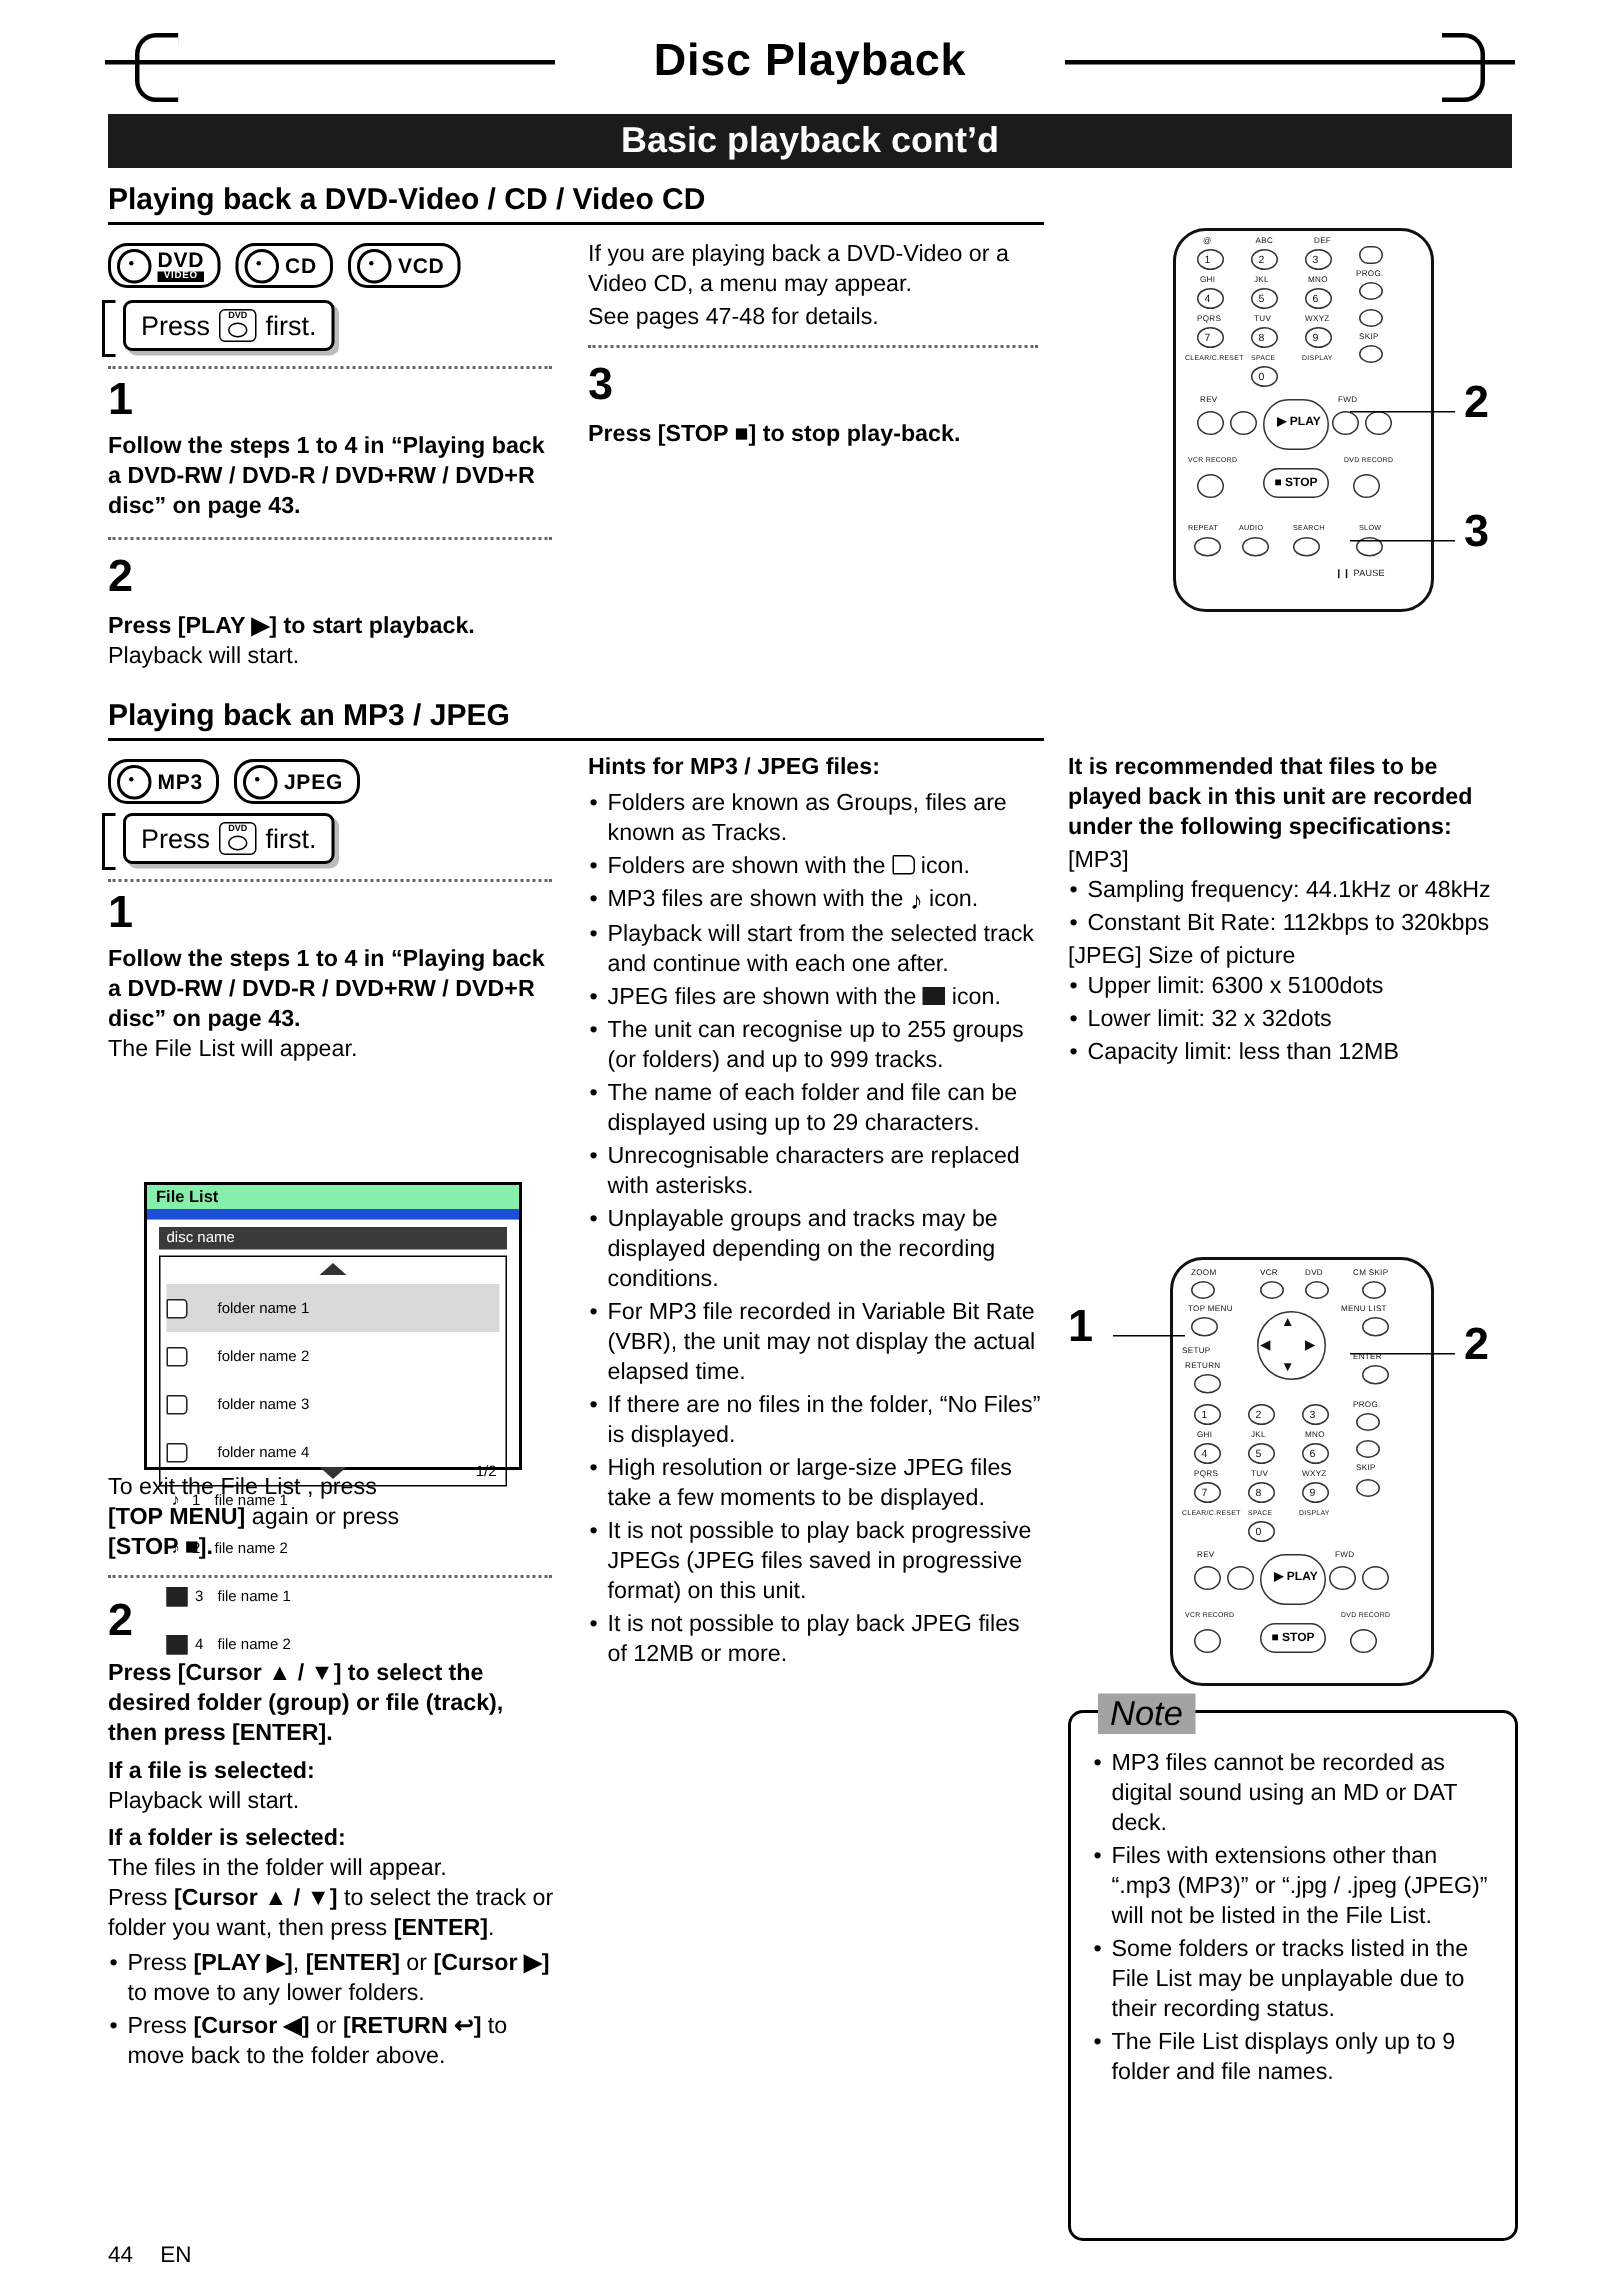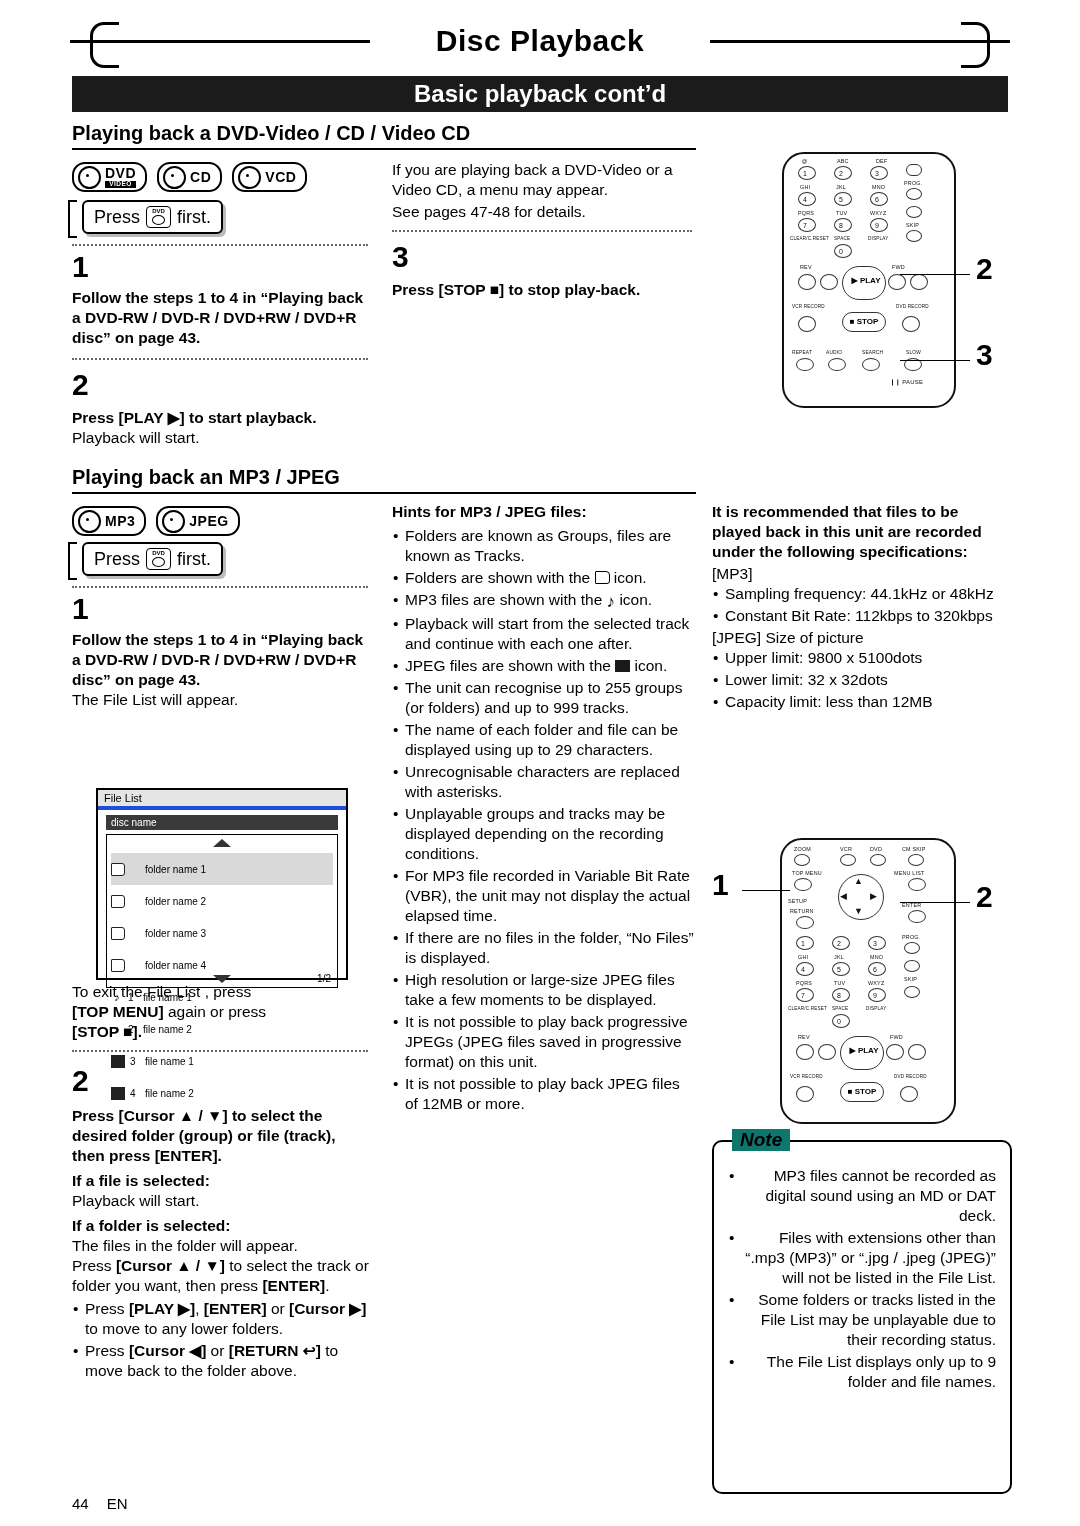--- a/index.html
+++ b/index.html
@@ -193,25 +193,25 @@
     left: 1px; top: 0;
   }
 
   
   .filelist {
     position: absolute;
     border: 2px solid #000;
     background: #fff;
   }
   .fl-title {
-    border-bottom: 4px solid #1d4ed8;
+    border-bottom: 7px solid #1d4ed8;
     font-size: 11px;
-    font-weight: normal;
+    font-weight: bold;
     padding: 2px 6px;
-    background: #e5e5e5;
+    background: #86efac;
   }
   .fl-disc {
     margin: 5px 8px 4px;
     background: #3a3a3a;
     color: #fff;
     font-size: 10px;
     padding: 2px 5px;
   }
   .fl-body {
     margin: 0 8px 6px;
@@ -308,24 +308,24 @@
   
   .notebox {
     position: absolute;
     border: 2px solid #000;
     border-radius: 10px;
     background: #fff;
   }
   .note-title {
     position: absolute;
     left: 18px; top: -13px;
-    background: #0f766e;
+    background: #a3a3a3;
     padding: 0 8px;
-    font-size: 19px;
-    font-weight: bold;
+    font-size: 23px;
+    font-weight: normal;
     font-style: italic;
   }
 
   .footer {
     position: absolute;
     left: 72px; bottom: 14px;
     font-size: 15px;
   }
   .footer span { margin-right: 14px; }
 
@@ -624,21 +624,21 @@
 
   <div class="col" style="left:712px; top:502px; width:296px;">
     <div class="b">It is recommended that files to be played back in this unit are recorded under the following specifications:</div>
     <div style="margin-top:2px;">[MP3]</div>
     <ul class="b-list">
       <li>Sampling frequency: 44.1kHz or 48kHz</li>
       <li>Constant Bit Rate: 112kbps to 320kbps</li>
     </ul>
     <div>[JPEG] Size of picture</div>
     <ul class="b-list">
-      <li>Upper limit: 9800 x 5100dots</li>
+      <li>Upper limit: 6300 x 5100dots</li>
       <li>Lower limit: 32 x 32dots</li>
       <li>Capacity limit: less than 12MB</li>
     </ul>
   </div>
 
   <div class="remote" style="left:780px; top:838px; width:172px; height:282px;">
     <div class="rem-lbl" style="left:12px; top:6px;">ZOOM</div>
     <div class="rem-lbl" style="left:58px; top:6px;">VCR</div>
     <div class="rem-lbl" style="left:88px; top:6px;">DVD</div>
     <div class="rem-lbl" style="left:120px; top:6px;">CM SKIP</div>
@@ -720,21 +720,21 @@
     <div class="rem-round-lbl" style="left:60px; top:247px; width:40px; font-size:8px;">■ STOP</div>
   </div>
 
   <div class="big-num" style="left:712px; top:868px;">1</div>
   <div class="callout" style="left:742px; top:890px; width:48px;"></div>
   <div class="big-num" style="left:976px; top:880px;">2</div>
   <div class="callout" style="left:900px; top:902px; width:70px;"></div>
 
   <div class="notebox" style="left:712px; top:1140px; width:296px; height:350px;">
     <div class="note-title">Note</div>
-    <div class="col" style="left:14px; top:24px; width:268px; position:absolute;text-align:right;">
+    <div class="col" style="left:14px; top:24px; width:268px; position:absolute;">
       <ul class="b-list">
         <li>MP3 files cannot be recorded as digital sound using an MD or DAT deck.</li>
         <li>Files with extensions other than “.mp3 (MP3)” or “.jpg / .jpeg (JPEG)” will not be listed in the File List.</li>
         <li>Some folders or tracks listed in the File List may be unplayable due to their recording status.</li>
         <li>The File List displays only up to 9 folder and file names.</li>
       </ul>
     </div>
   </div>
 
   <div class="footer">

